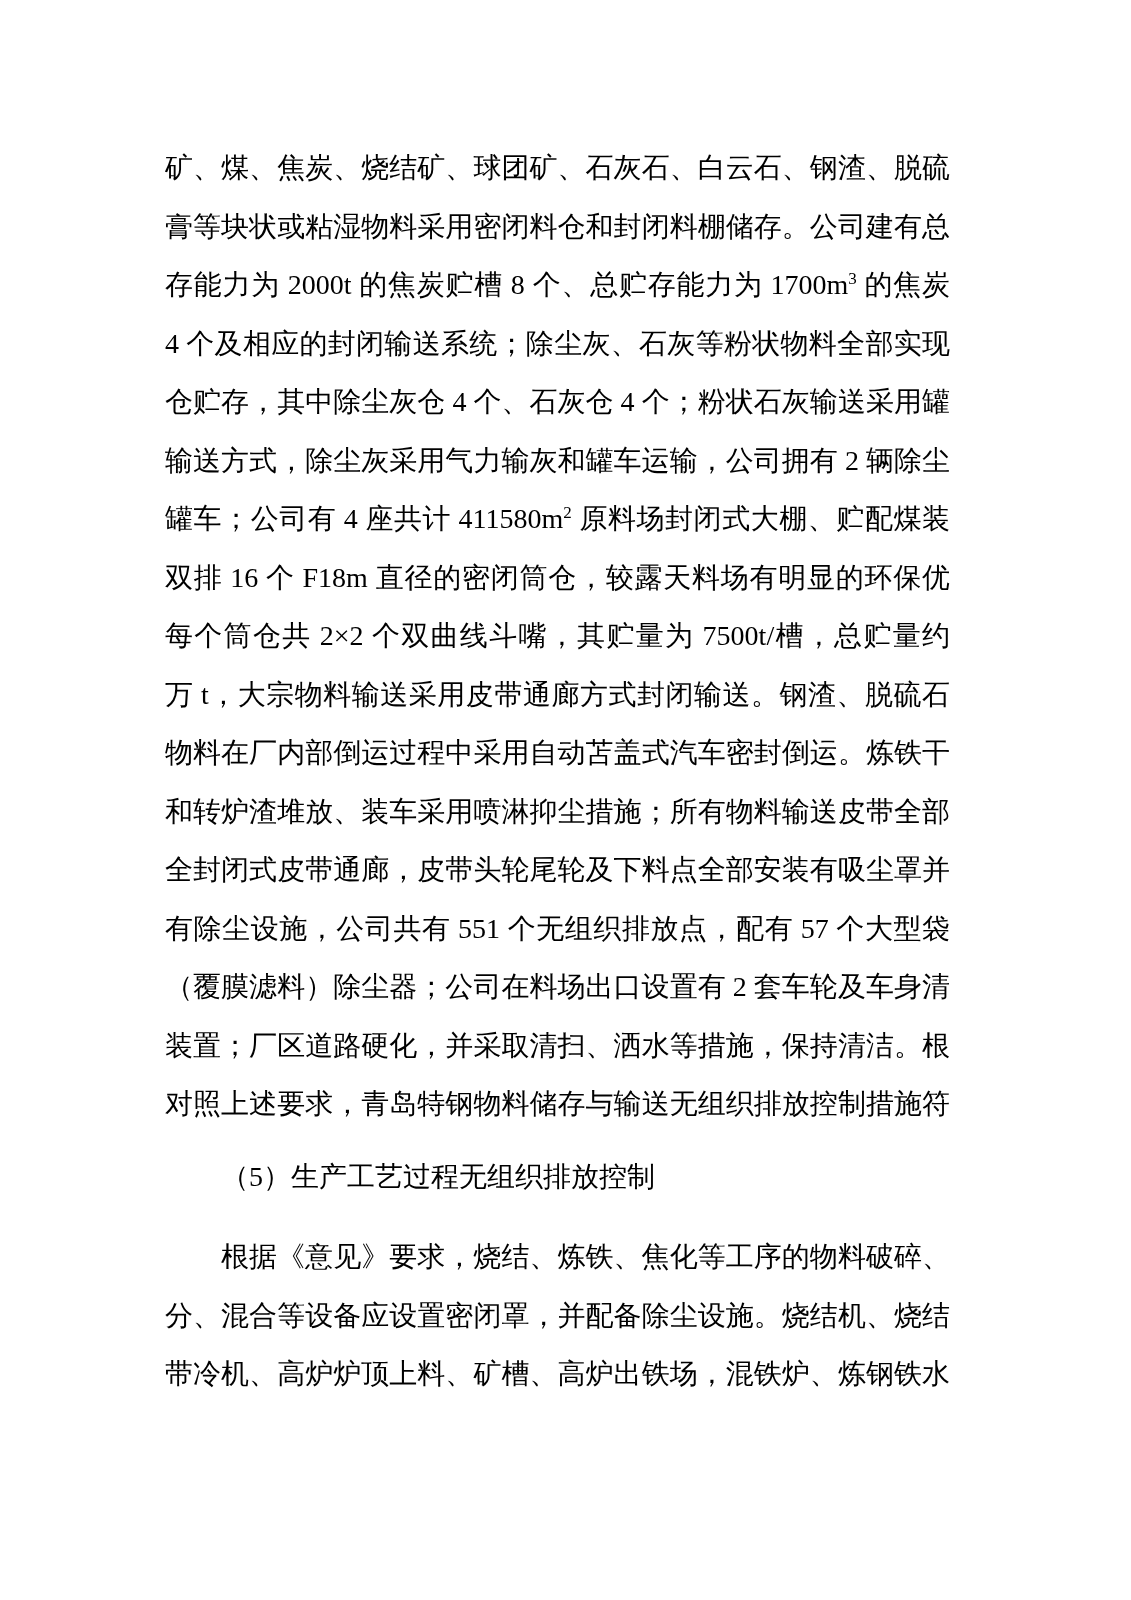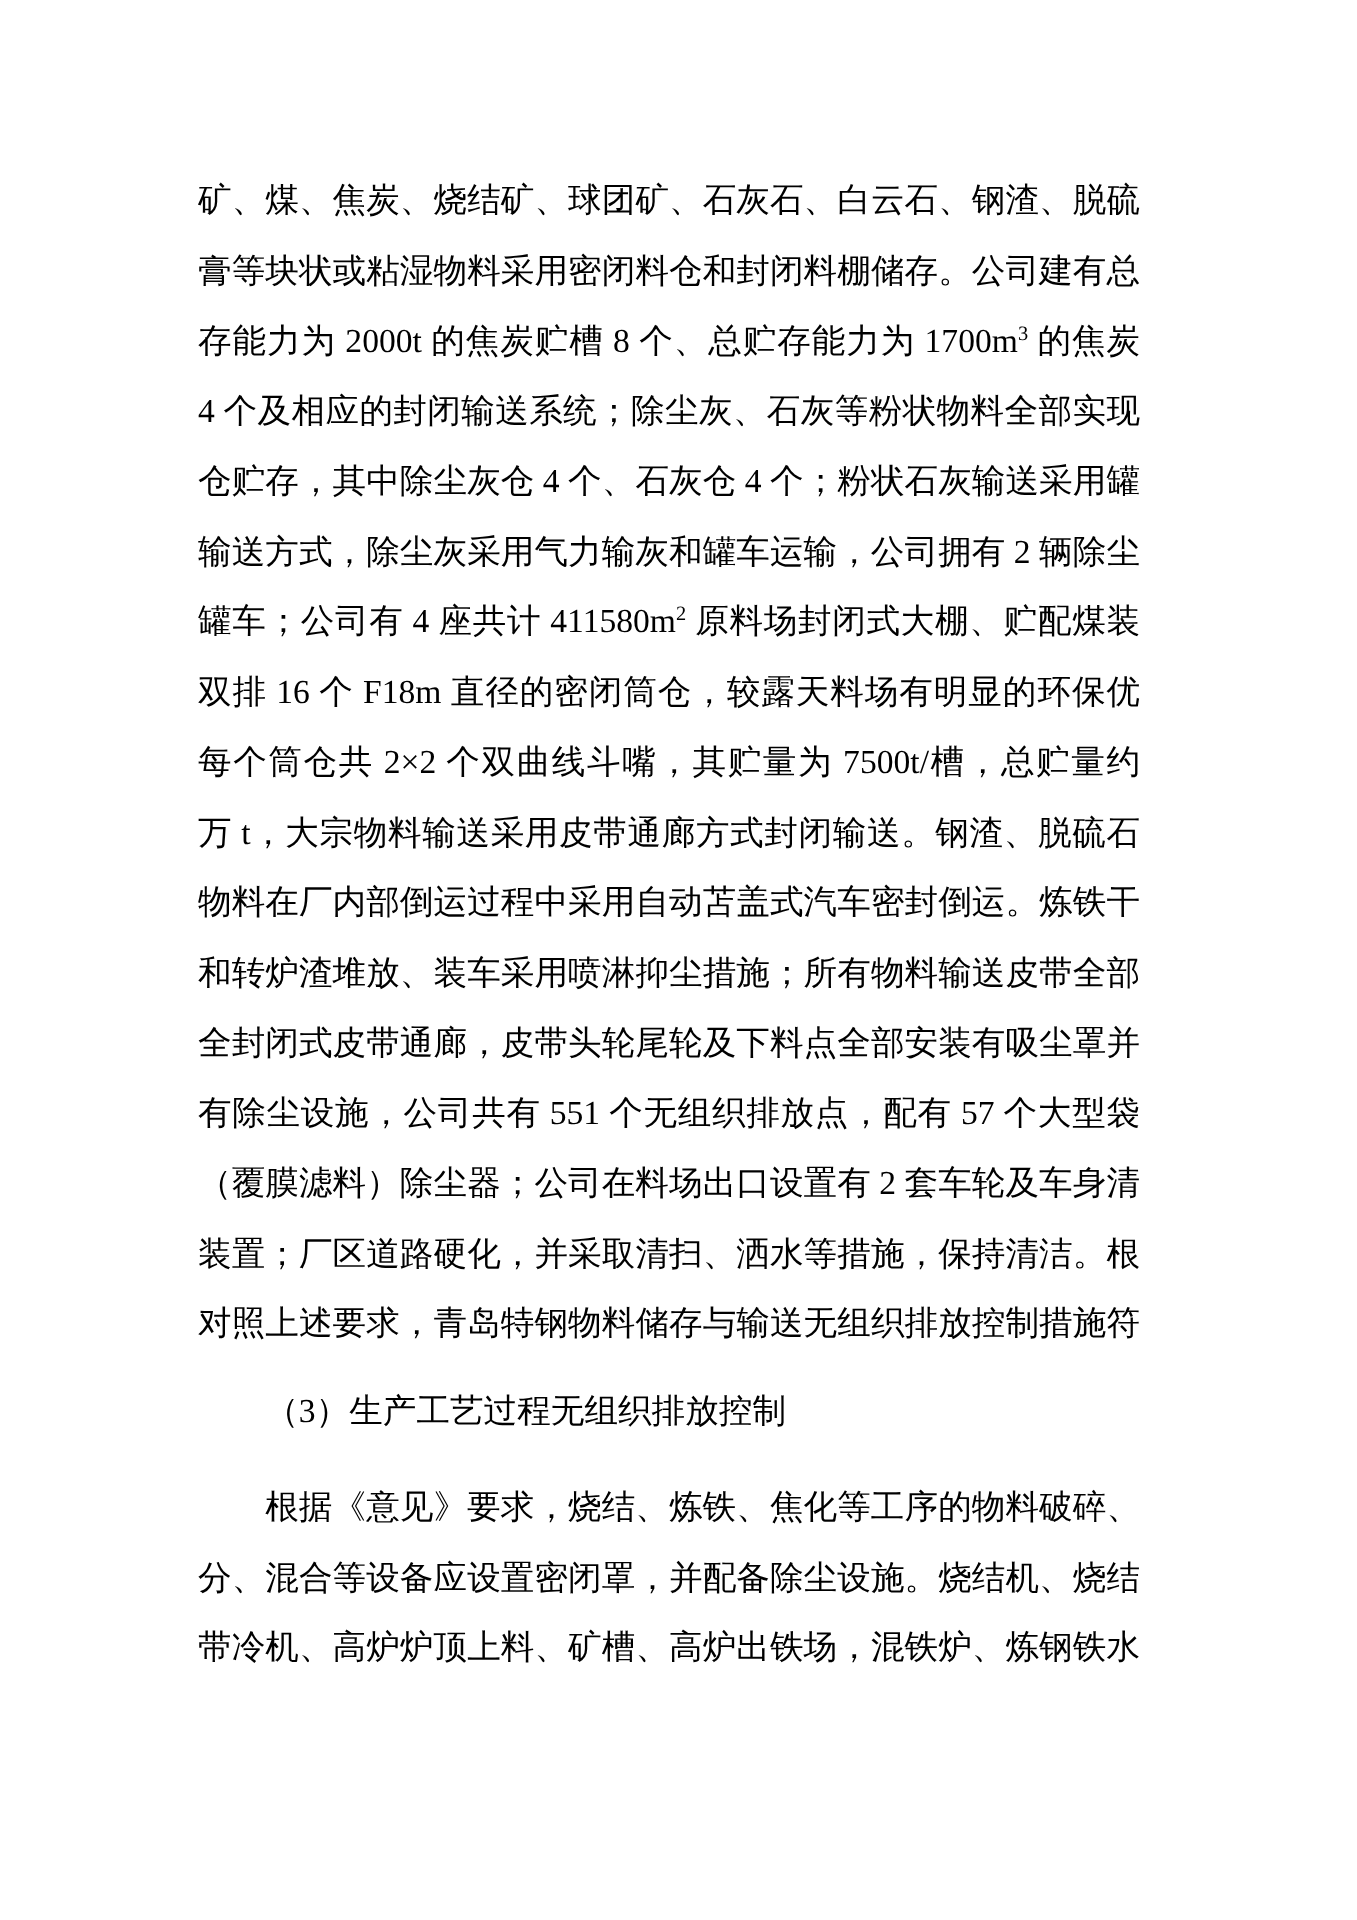--- a/index.html
+++ b/index.html
@@ -69,21 +69,21 @@
     <div class="line">物料在厂内部倒运过程中采用自动苫盖式汽车密封倒运。炼铁干渣</div>
     <div class="line">和转炉渣堆放、装车采用喷淋抑尘措施；所有物料输送皮带全部为</div>
     <div class="line">全封闭式皮带通廊，皮带头轮尾轮及下料点全部安装有吸尘罩并配</div>
     <div class="line">有除尘设施，公司共有 551 个无组织排放点，配有 57 个大型袋式</div>
     <div class="line">（覆膜滤料）除尘器；公司在料场出口设置有 2 套车轮及车身清洗</div>
     <div class="line">装置；厂区道路硬化，并采取清扫、洒水等措施，保持清洁。根据</div>
     <div class="line">对照上述要求，青岛特钢物料储存与输送无组织排放控制措施符合</div>
   </div>
 
   <div class="para para-heading">
-    <div class="line left indent">（3）生产工艺过程无组织排放控制</div>
+    <div class="line left indent">（5）生产工艺过程无组织排放控制</div>
   </div>
 
   <div class="para">
     <div class="line indent">根据《意见》要求，烧结、炼铁、焦化等工序的物料破碎、筛</div>
     <div class="line">分、混合等设备应设置密闭罩，并配备除尘设施。烧结机、烧结矿</div>
     <div class="line">带冷机、高炉炉顶上料、矿槽、高炉出铁场，混铁炉、炼钢铁水预</div>
   </div>
 
 </div>
 

